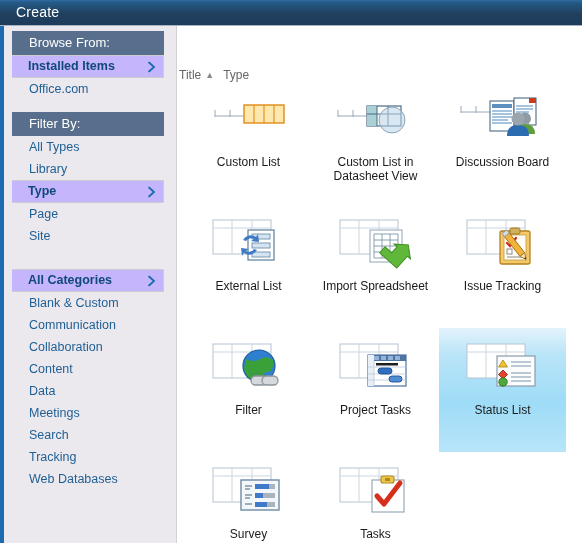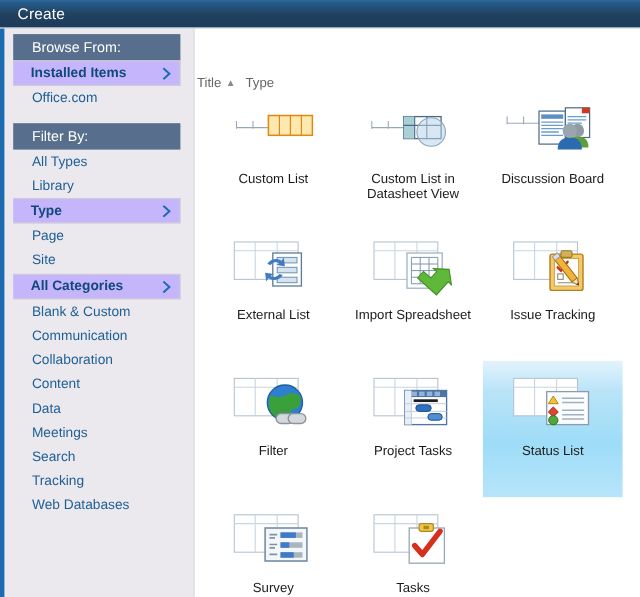--- a/index.html
+++ b/index.html
@@ -99,21 +99,21 @@
   }
   .sb-item.selected .chev {
     position: absolute;
     right: 7px;
     top: 50%;
     transform: translateY(-50%);
     width: 9px;
     height: 11px;
   }
   .sb-item.cat-head {
-    margin-top: 2px;
+    margin-top: 22px;
   }
 
   
   #main {
     position: absolute;
     left: 177px;
     top: 26px;
     width: 405px;
     height: 517px;
     background: #ffffff;

